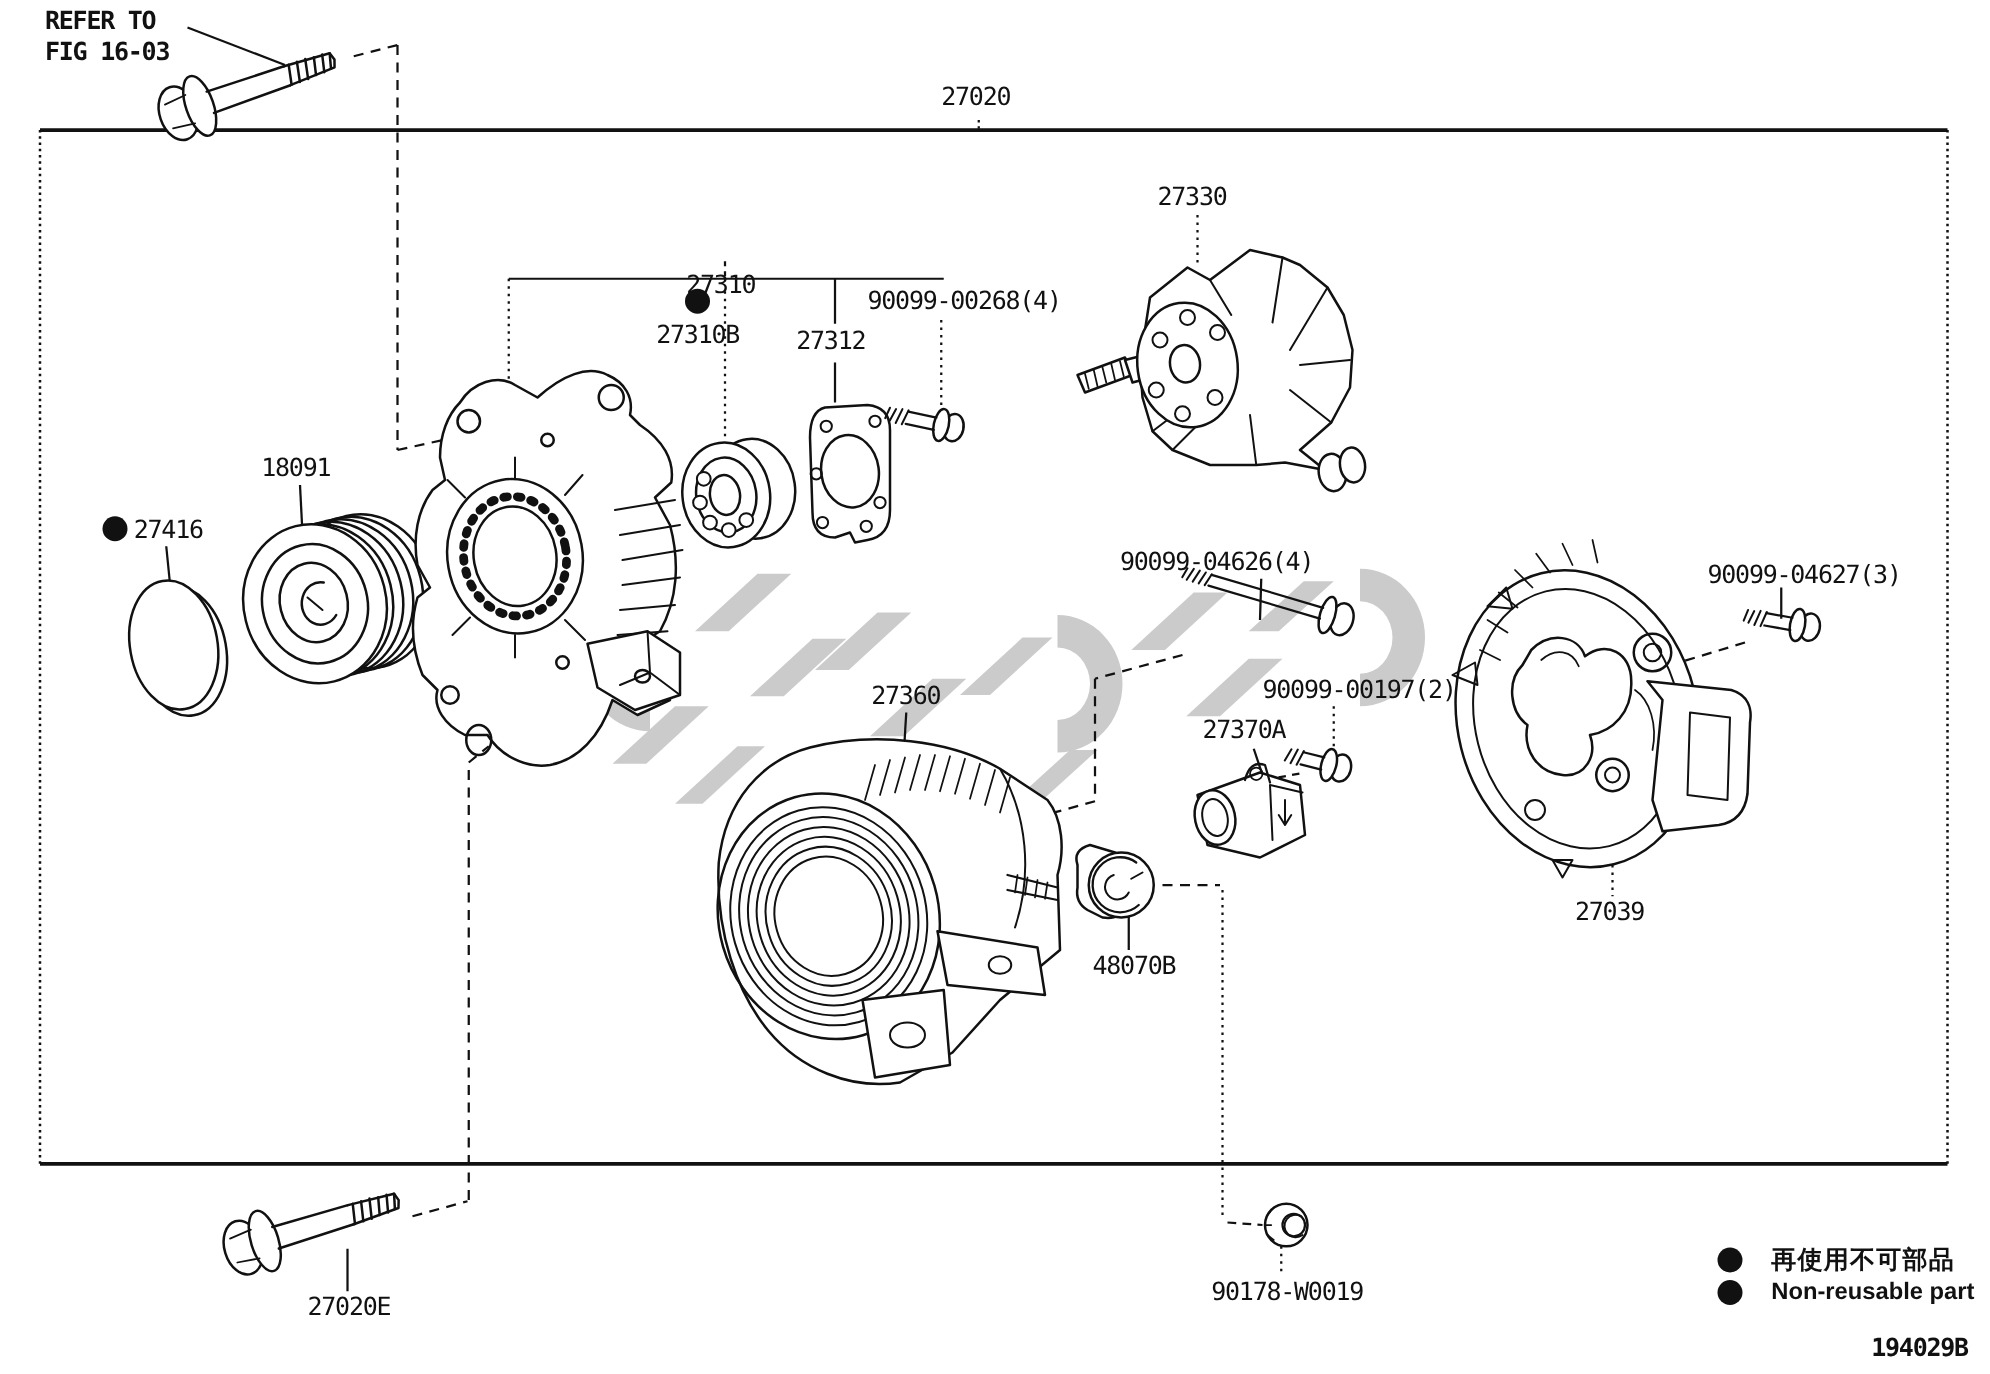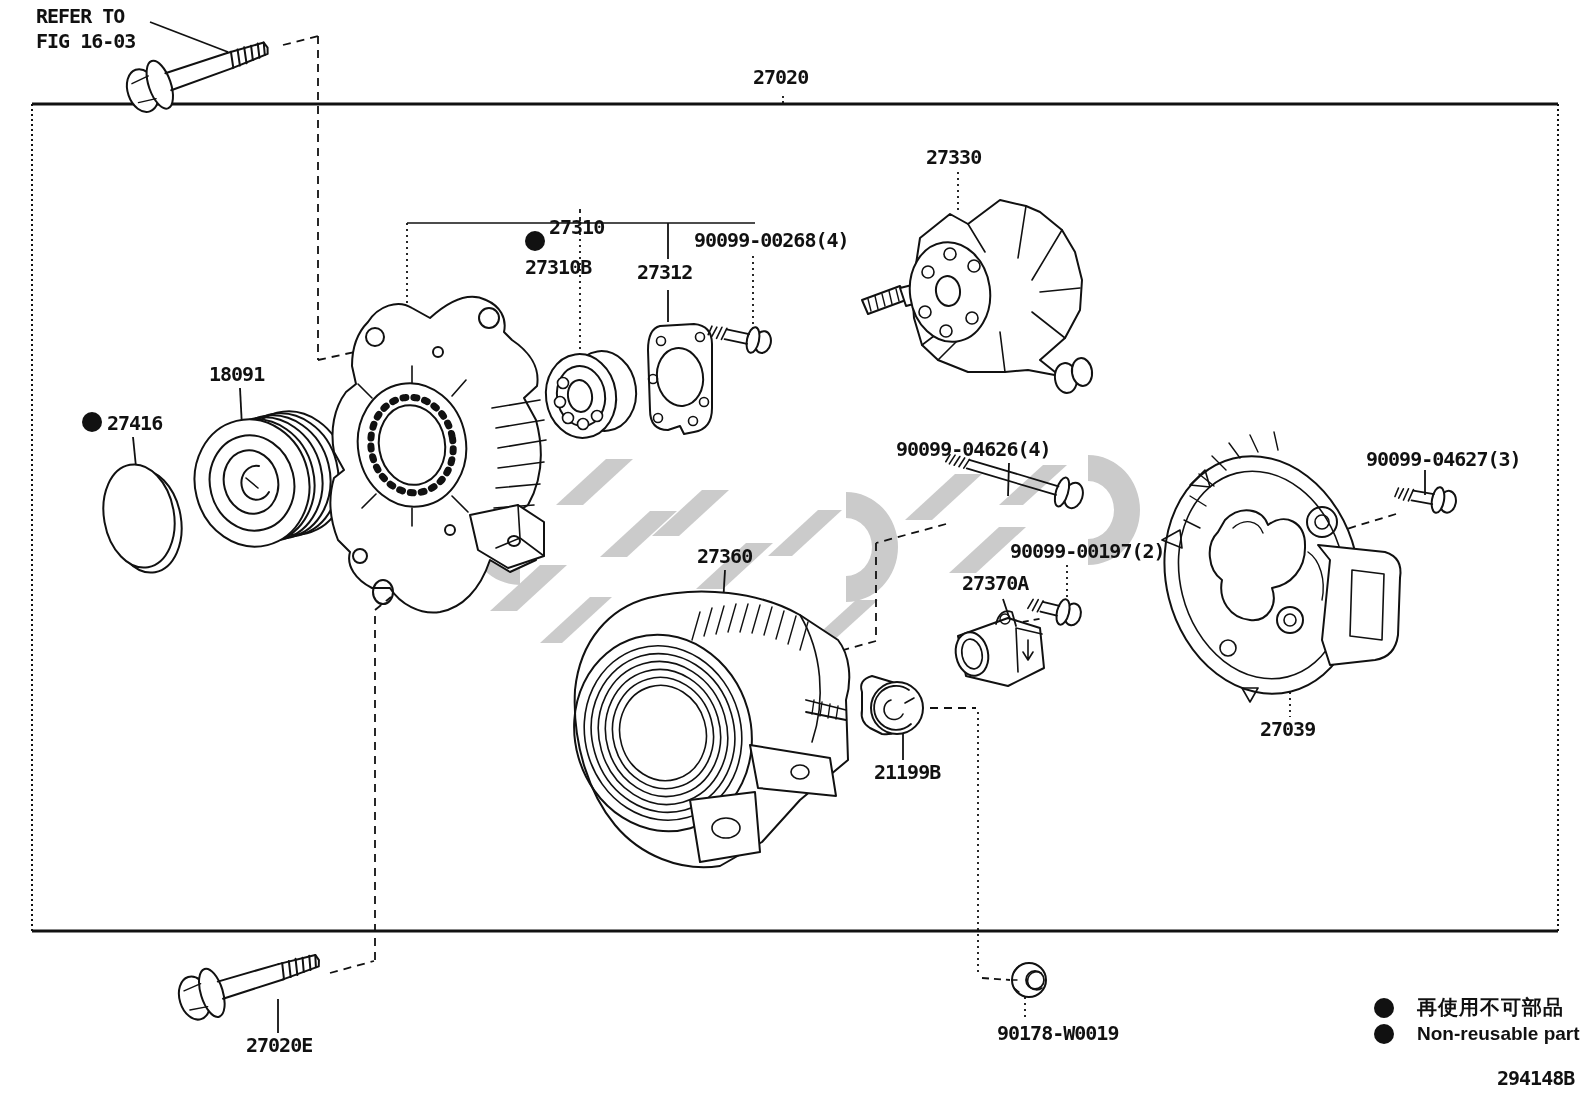--- a/index.html
+++ b/index.html
@@ -3,22 +3,22 @@
 <meta charset="utf-8">
 <style>
   html,body{margin:0;padding:0;}
   body{
     width:1592px;height:1099px;position:relative;background:#ffffff;
     font-family:"DejaVu Sans Mono", monospace;color:#111;overflow:hidden;
   }
   #art{position:absolute;left:0;top:0;}
   #labels-layer{position:absolute;left:0;top:0;width:1592px;height:808px;pointer-events:none;}
   .part-label{
-    position:absolute;display:flex;gap:5px;
-    font-weight:bold;font-size:20px;letter-spacing:-1px;white-space:pre;line-height:22px;
+    position:absolute;display:flex;align-items:center;gap:5px;
+    font-weight:normal;font-size:20px;letter-spacing:-1px;white-space:pre;line-height:22px;
   }
   .dot{width:20px;height:20px;border-radius:50%;background:#111;flex:none;}
   #refer-note{
     position:absolute;left:36px;top:4px;font-weight:bold;font-size:20px;
     line-height:25px;letter-spacing:-1px;white-space:pre;
   }
   .legend-row{position:absolute;display:flex;align-items:center;gap:23px;}
   .legend-jp{font-family:"DejaVu Sans",sans-serif;font-size:20px;font-weight:bold;letter-spacing:1px;}
   .legend-en{font-family:"Liberation Sans",sans-serif;font-size:19px;font-weight:bold;letter-spacing:0;}
   #legend-row-1{left:1374px;top:994px;}
@@ -287,31 +287,31 @@
 
   <div class="legend-row" id="legend-row-1">
     <span class="dot"></span>
     <span class="legend-jp">再使用不可部品</span>
   </div>
   <div class="legend-row" id="legend-row-2">
     <span class="dot"></span>
     <span class="legend-en">Non-reusable part</span>
   </div>
 
-  <div id="doc-number">294148B</div>
+  <div id="doc-number">194029B</div>
 <div class="part-label" style="left: 753px; top: 66px;"><span>27020</span></div>
     <div class="part-label" style="left: 549px; top: 180px; margin-top: 36px;"><span>27310</span></div>
     <div class="part-label" style="left: 525px; top: 231px; flex-direction: column;"><span class="dot"></span><span>27310B</span></div>
     <div class="part-label" style="left: 637px; top: 261px;"><span>27312</span></div>
     <div class="part-label" style="left: 694px; top: 229px;"><span>90099-00268(4)</span></div>
     <div class="part-label" style="left: 926px; top: 146px;"><span>27330</span></div>
     <div class="part-label" style="left: 209px; top: 363px;"><span>18091</span></div>
     <div class="part-label" style="left: 82px; top: 412px;"><span class="dot"></span><span>27416</span></div>
     <div class="part-label" style="left: 896px; top: 438px;"><span>90099-04626(4)</span></div>
     <div class="part-label" style="left: 1010px; top: 540px;"><span>90099-00197(2)</span></div>
     <div class="part-label" style="left: 962px; top: 572px;"><span>27370A</span></div>
     <div class="part-label" style="left: 697px; top: 545px;"><span>27360</span></div>
-    <div class="part-label" style="left: 874px; top: 761px;"><span>21199B</span></div>
+    <div class="part-label" style="left: 874px; top: 761px;"><span>48070B</span></div>
     <div class="part-label" style="left: 1260px; top: 718px;"><span>27039</span></div>
     <div class="part-label" style="left: 1366px; top: 448px;"><span>90099-04627(3)</span></div>
     <div class="part-label" style="left: 246px; top: 1034px;"><span>27020E</span></div>
-    <div class="part-label" style="left: 969px; top: 1022px; margin-left: 28px;"><span>90178-W0019</span></div>
+    <div class="part-label" style="left: 969px; top: 1022px;"><span>90178-W0019</span></div>
   </div>
 
 </body></html>

